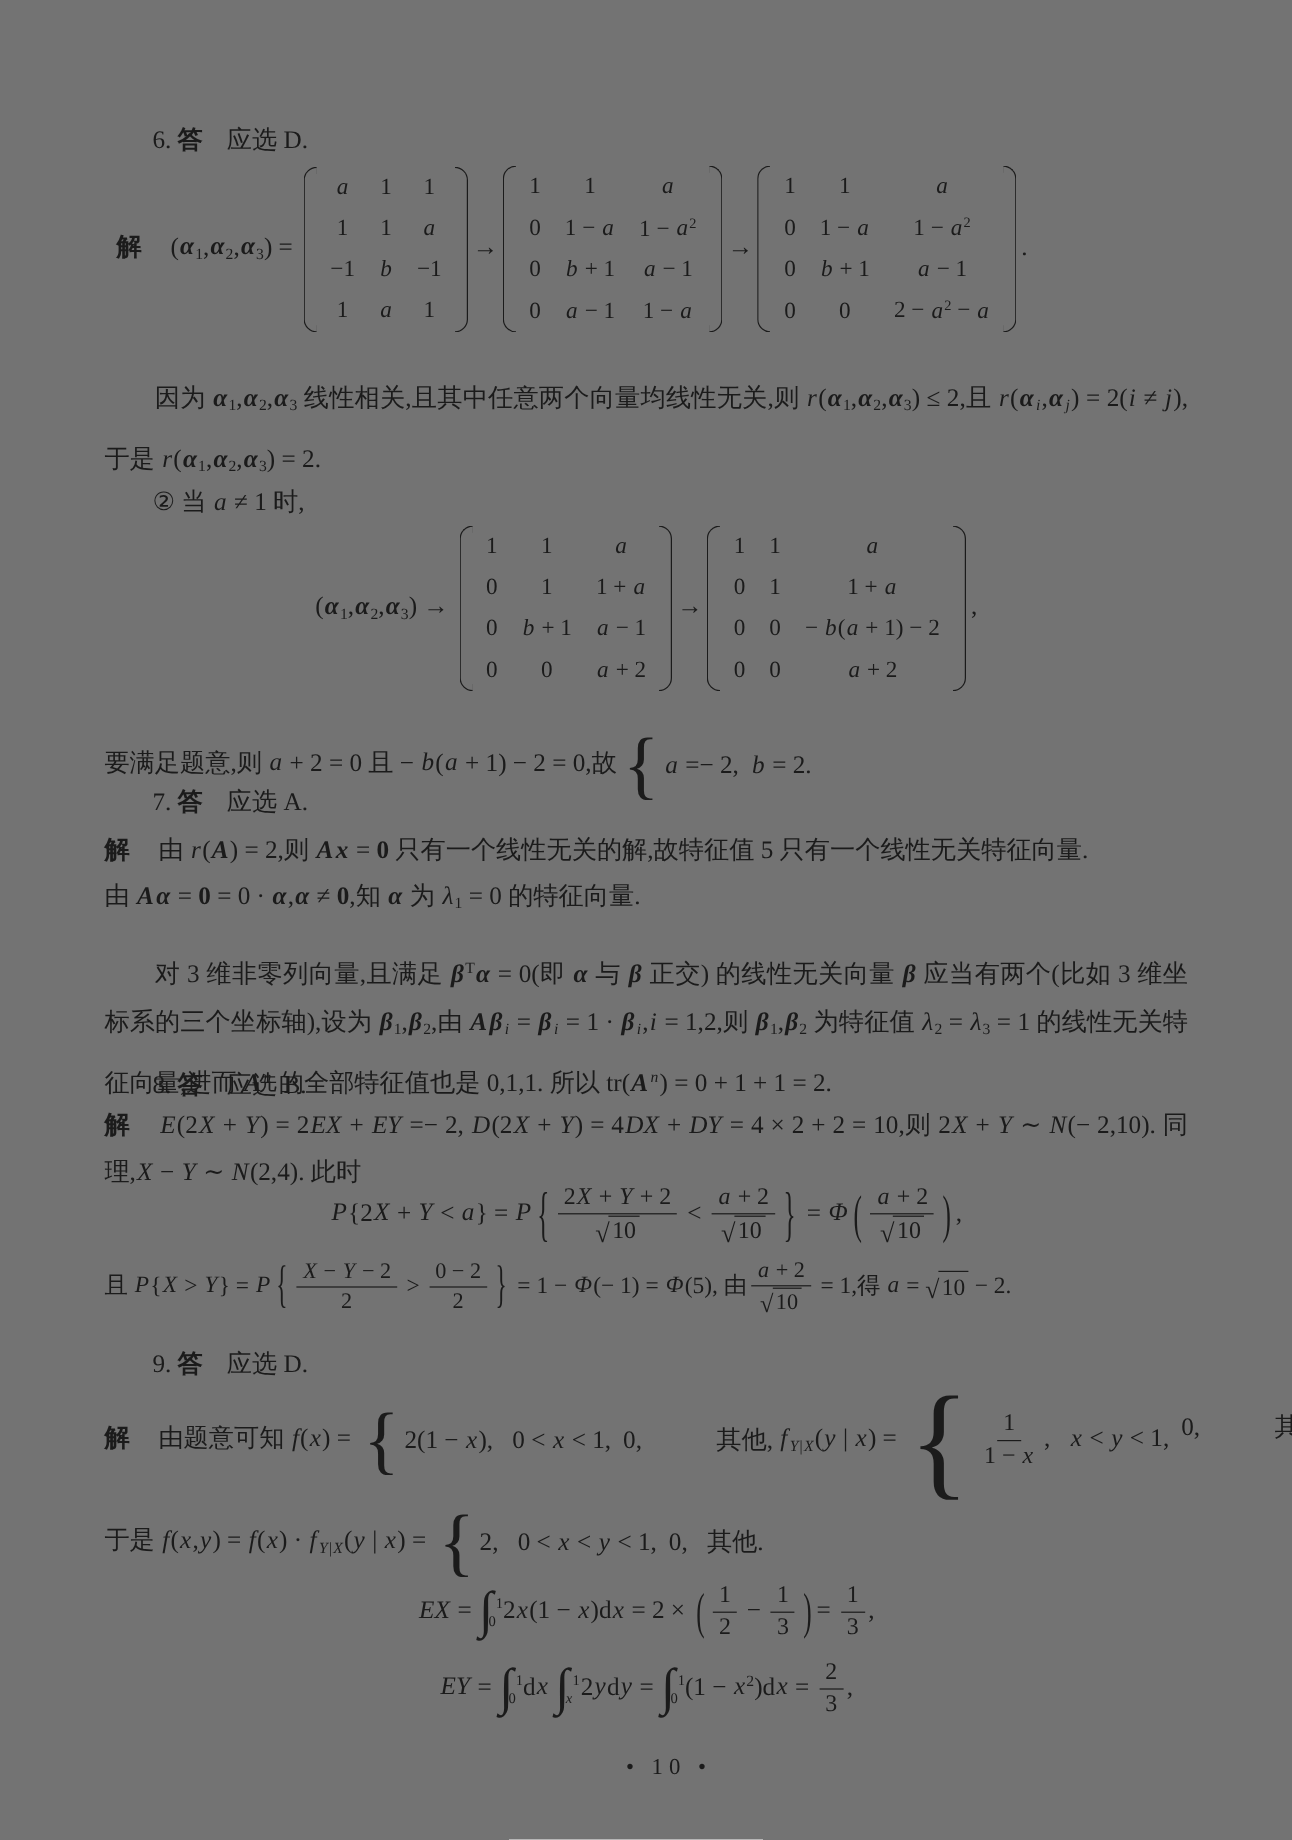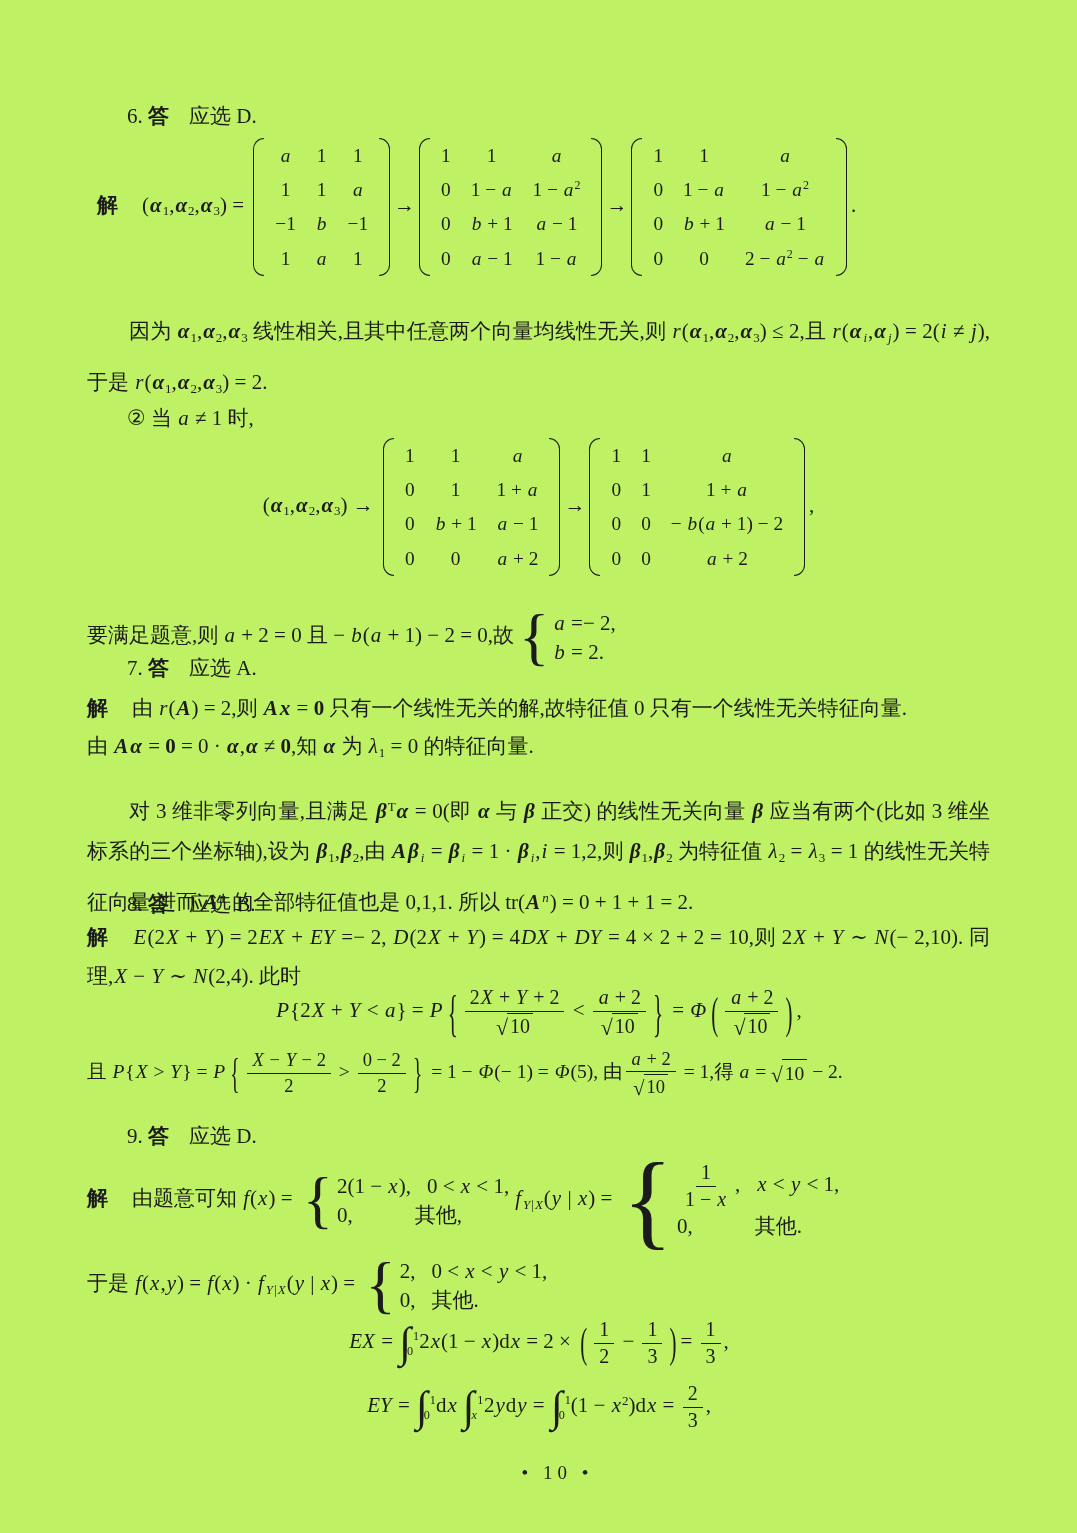--- a/index.html
+++ b/index.html
@@ -1,18 +1,18 @@
 <!DOCTYPE html>
 <html><head>
 <meta charset="utf-8">
 <style>
   html,body { margin:0; padding:0; background:#e8e8e8; }
   .page {
     position:relative; width:1077px; height:1533px; margin:0 auto;
-    background:#bef264; color:#1b1b1b; overflow:hidden;
+    background:#737373; color:#1b1b1b; overflow:hidden;
     font-family:"Liberation Serif","DejaVu Serif","DejaVu Sans",serif;
     font-size:21px;
   }
   .blk { position:absolute; left:87px; right:87px; }
   .line { line-height:40px; white-space:nowrap; }
   .ans  { text-indent:40px; }
   .para { line-height:45px; text-align:justify; }
   .indent { text-indent:42px; }
   .eq { line-height:1.25; white-space:nowrap; }
   .eq-left { text-align:left; padding-left:10px; }
@@ -30,21 +30,21 @@
   .frac { display:inline-flex; flex-direction:column; align-items:center;
           vertical-align:middle; font-size:0.95em; line-height:1.2; margin:0 3px; }
   .fnum { border-bottom:1.6px solid currentColor; padding:0 5px 1px; }
   .fden { padding:1px 5px 0; }
   .sqrt { display:inline-flex; align-items:stretch; vertical-align:middle; }
   .sqrt-sign { line-height:1; align-self:flex-end; margin-right:-1px; font-size:1.1em; }
   .sqrt-body { border-top:1.6px solid currentColor; padding:1px 3px 0; }
   .dstretch { display:inline-block; transform-origin:center; margin:0 4px; font-weight:300; vertical-align:middle; }
   .cases { display:inline-flex; align-items:center; vertical-align:middle; margin:0 5px; }
   .cases-brace { line-height:1; font-weight:250; margin-right:4px; }
-  .cases-col { display:inline-flex; flex-direction:column; text-align:left; }
+  .cases-col { display:inline-flex; gap:10px; text-align:left; }
   .cases-row { line-height:1.35; white-space:nowrap; }
   .mat { display:inline-flex; align-items:stretch; vertical-align:middle; margin:0 4px; }
   .paren { width:10px; border:1.8px solid #1b1b1b; }
   .paren-l { border-right:none; border-radius:13px 0 0 13px; margin-right:3px; }
   .paren-r { border-left:none; border-radius:0 13px 13px 0; margin-left:3px; }
   .mat-grid { display:grid; column-gap:20px; row-gap:13px; padding:7px 8px;
               align-items:center; justify-items:center; font-size:0.92em; line-height:1.1; }
   .mat-cell { white-space:nowrap; }
   .intw { display:inline-flex; align-items:center; vertical-align:middle; margin:0 1px; }
   .int-sign { font-size:2.05em; line-height:0.95; font-weight:300; }
@@ -173,21 +173,21 @@
       </span><span class="t">,</span></div>
   <div class="blk mathline" id="b-p6c"><span class="t">要满足题意,则 </span><span class="mi">a</span><span class="t"> + 2 = 0 且 − </span><span class="mi">b</span><span class="t">(</span><span class="mi">a</span><span class="t"> + 1) − 2 = 0,故</span><span class="cases">
         <span class="cases-brace" style="font-size: 3em;">{</span>
         <span class="cases-col">
           <span class="cases-row"><span class="mi">a</span><span class="t"> =− 2,</span></span>
           <span class="cases-row"><span class="mi">b</span><span class="t"> = 2.</span></span>
         </span>
       </span></div>
 
   <div class="blk line ans" id="b-ans7"><span class="t">7. </span><span class="mb">答</span><span class="sp" style="width: 20px;"></span><span class="t">应选 A.</span></div>
-  <div class="blk line" id="b-p7a"><span class="mb">解</span><span class="sp" style="width: 24px;"></span><span class="t">由 </span><span class="mi">r</span><span class="t">(</span><span class="mbi">A</span><span class="t">) = 2,则 </span><span class="mbi">A</span><span class="mbi">x</span><span class="t"> = </span><span class="mb">0</span><span class="t"> 只有一个线性无关的解,故特征值 0 只有一个线性无关特征向量.</span></div>
+  <div class="blk line" id="b-p7a"><span class="mb">解</span><span class="sp" style="width: 24px;"></span><span class="t">由 </span><span class="mi">r</span><span class="t">(</span><span class="mbi">A</span><span class="t">) = 2,则 </span><span class="mbi">A</span><span class="mbi">x</span><span class="t"> = </span><span class="mb">0</span><span class="t"> 只有一个线性无关的解,故特征值 5 只有一个线性无关特征向量.</span></div>
   <div class="blk line" id="b-p7b"><span class="t">由 </span><span class="mbi">A</span><span class="mbi">α</span><span class="t"> = </span><span class="mb">0</span><span class="t"> = 0 · </span><span class="mbi">α</span><span class="t">,</span><span class="mbi">α</span><span class="t"> ≠ </span><span class="mb">0</span><span class="t">,知 </span><span class="mbi">α</span><span class="t"> 为 </span><span class="mi">λ</span><span class="msub"><span class="t">1</span></span><span class="t"> = 0 的特征向量.</span></div>
   <p class="blk para indent" id="b-p7c"><span class="t">对 3 维非零列向量,且满足 </span><span class="mbi">β</span><span class="msup"><span class="t">T</span></span><span class="mbi">α</span><span class="t"> = 0(即 </span><span class="mbi">α</span><span class="t"> 与 </span><span class="mbi">β</span><span class="t"> 正交) 的线性无关向量 </span><span class="mbi">β</span><span class="t"> 应当有两个(比如 3 维坐标系的三个坐标轴),设为 </span><span class="mbi">β</span><span class="msub"><span class="t">1</span></span><span class="t">,</span><span class="mbi">β</span><span class="msub"><span class="t">2</span></span><span class="t">,由 </span><span class="mbi">A</span><span class="mbi">β</span><span class="msub"><span class="mi">i</span></span><span class="t"> = </span><span class="mbi">β</span><span class="msub"><span class="mi">i</span></span><span class="t"> = 1 · </span><span class="mbi">β</span><span class="msub"><span class="mi">i</span></span><span class="t">,</span><span class="mi">i</span><span class="t"> = 1,2,则 </span><span class="mbi">β</span><span class="msub"><span class="t">1</span></span><span class="t">,</span><span class="mbi">β</span><span class="msub"><span class="t">2</span></span><span class="t"> 为特征值 </span><span class="mi">λ</span><span class="msub"><span class="t">2</span></span><span class="t"> = </span><span class="mi">λ</span><span class="msub"><span class="t">3</span></span><span class="t"> = 1 的线性无关特征向量,进而 </span><span class="mbi">A</span><span class="msup"><span class="mi">n</span></span><span class="t"> 的全部特征值也是 0,1,1. 所以 tr(</span><span class="mbi">A</span><span class="msup"><span class="mi">n</span></span><span class="t">) = 0 + 1 + 1 = 2.</span></p>
 
   <div class="blk line ans" id="b-ans8"><span class="t">8. </span><span class="mb">答</span><span class="sp" style="width: 20px;"></span><span class="t">应选 B.</span></div>
   <p class="blk para" id="b-p8a"><span class="mb">解</span><span class="sp" style="width: 24px;"></span><span class="mi">E</span><span class="t">(2</span><span class="mi">X</span><span class="t"> + </span><span class="mi">Y</span><span class="t">) = 2</span><span class="mi">EX</span><span class="t"> + </span><span class="mi">EY</span><span class="t"> =− 2, </span><span class="mi">D</span><span class="t">(2</span><span class="mi">X</span><span class="t"> + </span><span class="mi">Y</span><span class="t">) = 4</span><span class="mi">DX</span><span class="t"> + </span><span class="mi">DY</span><span class="t"> = 4 × 2 + 2 = 10,则 2</span><span class="mi">X</span><span class="t"> + </span><span class="mi">Y</span><span class="t"> ∼ </span><span class="mi">N</span><span class="t">(− 2,10). 同理,</span><span class="mi">X</span><span class="t"> − </span><span class="mi">Y</span><span class="t"> ∼ </span><span class="mi">N</span><span class="t">(2,4). 此时</span></p>
   <div class="blk eq eq-center" id="b-eq8"><span class="mi">P</span><span class="t">{2</span><span class="mi">X</span><span class="t"> + </span><span class="mi">Y</span><span class="t"> &lt; </span><span class="mi">a</span><span class="t">} = </span><span class="mi">P</span><span class="dstretch" style="transform: scaleY(2.4);">{</span><span class="frac">
         <span class="fnum"><span class="t">2</span><span class="mi">X</span><span class="t"> + </span><span class="mi">Y</span><span class="t"> + 2</span></span>
         <span class="fden"><span class="sqrt">
             <span class="sqrt-sign">√</span>
             <span class="sqrt-body"><span class="t">10</span></span>

